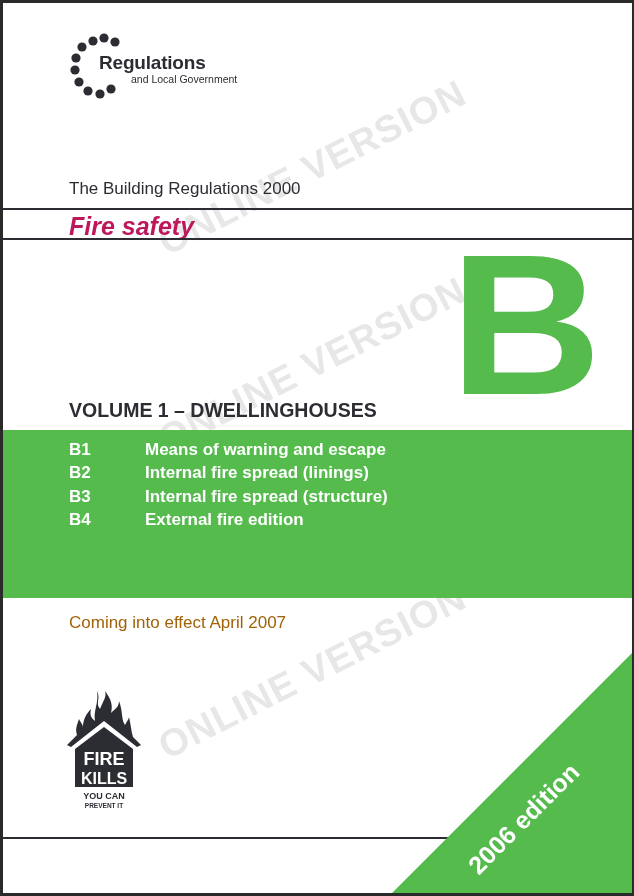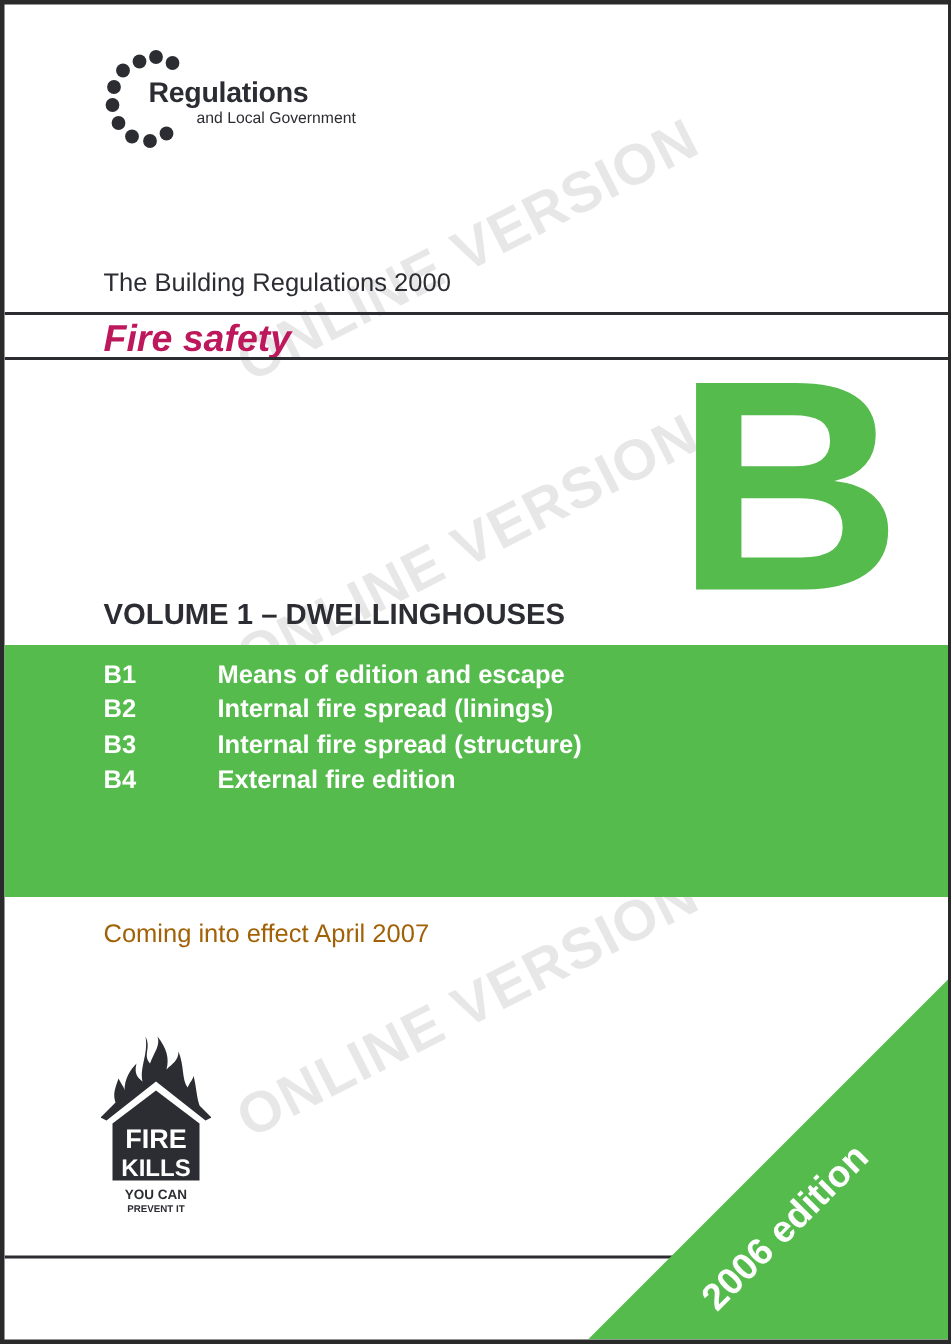--- a/index.html
+++ b/index.html
@@ -56,21 +56,21 @@
   <div class="hline" style="top:235px;"></div>
 
   <div class="big-b">B</div>
 
   <div class="volume">VOLUME 1 – DWELLINGHOUSES</div>
 
   <div class="band"></div>
   <div class="parts">
     <div class="part-row">
       <span class="part-code">B1</span>
-      <span>Means of edition and escape</span>
+      <span>Means of warning and escape</span>
     </div>
     <div class="part-row">
       <span class="part-code">B2</span>
       <span>Internal fire spread (linings)</span>
     </div>
     <div class="part-row">
       <span class="part-code">B3</span>
       <span>Internal fire spread (structure)</span>
     </div>
     <div class="part-row">

